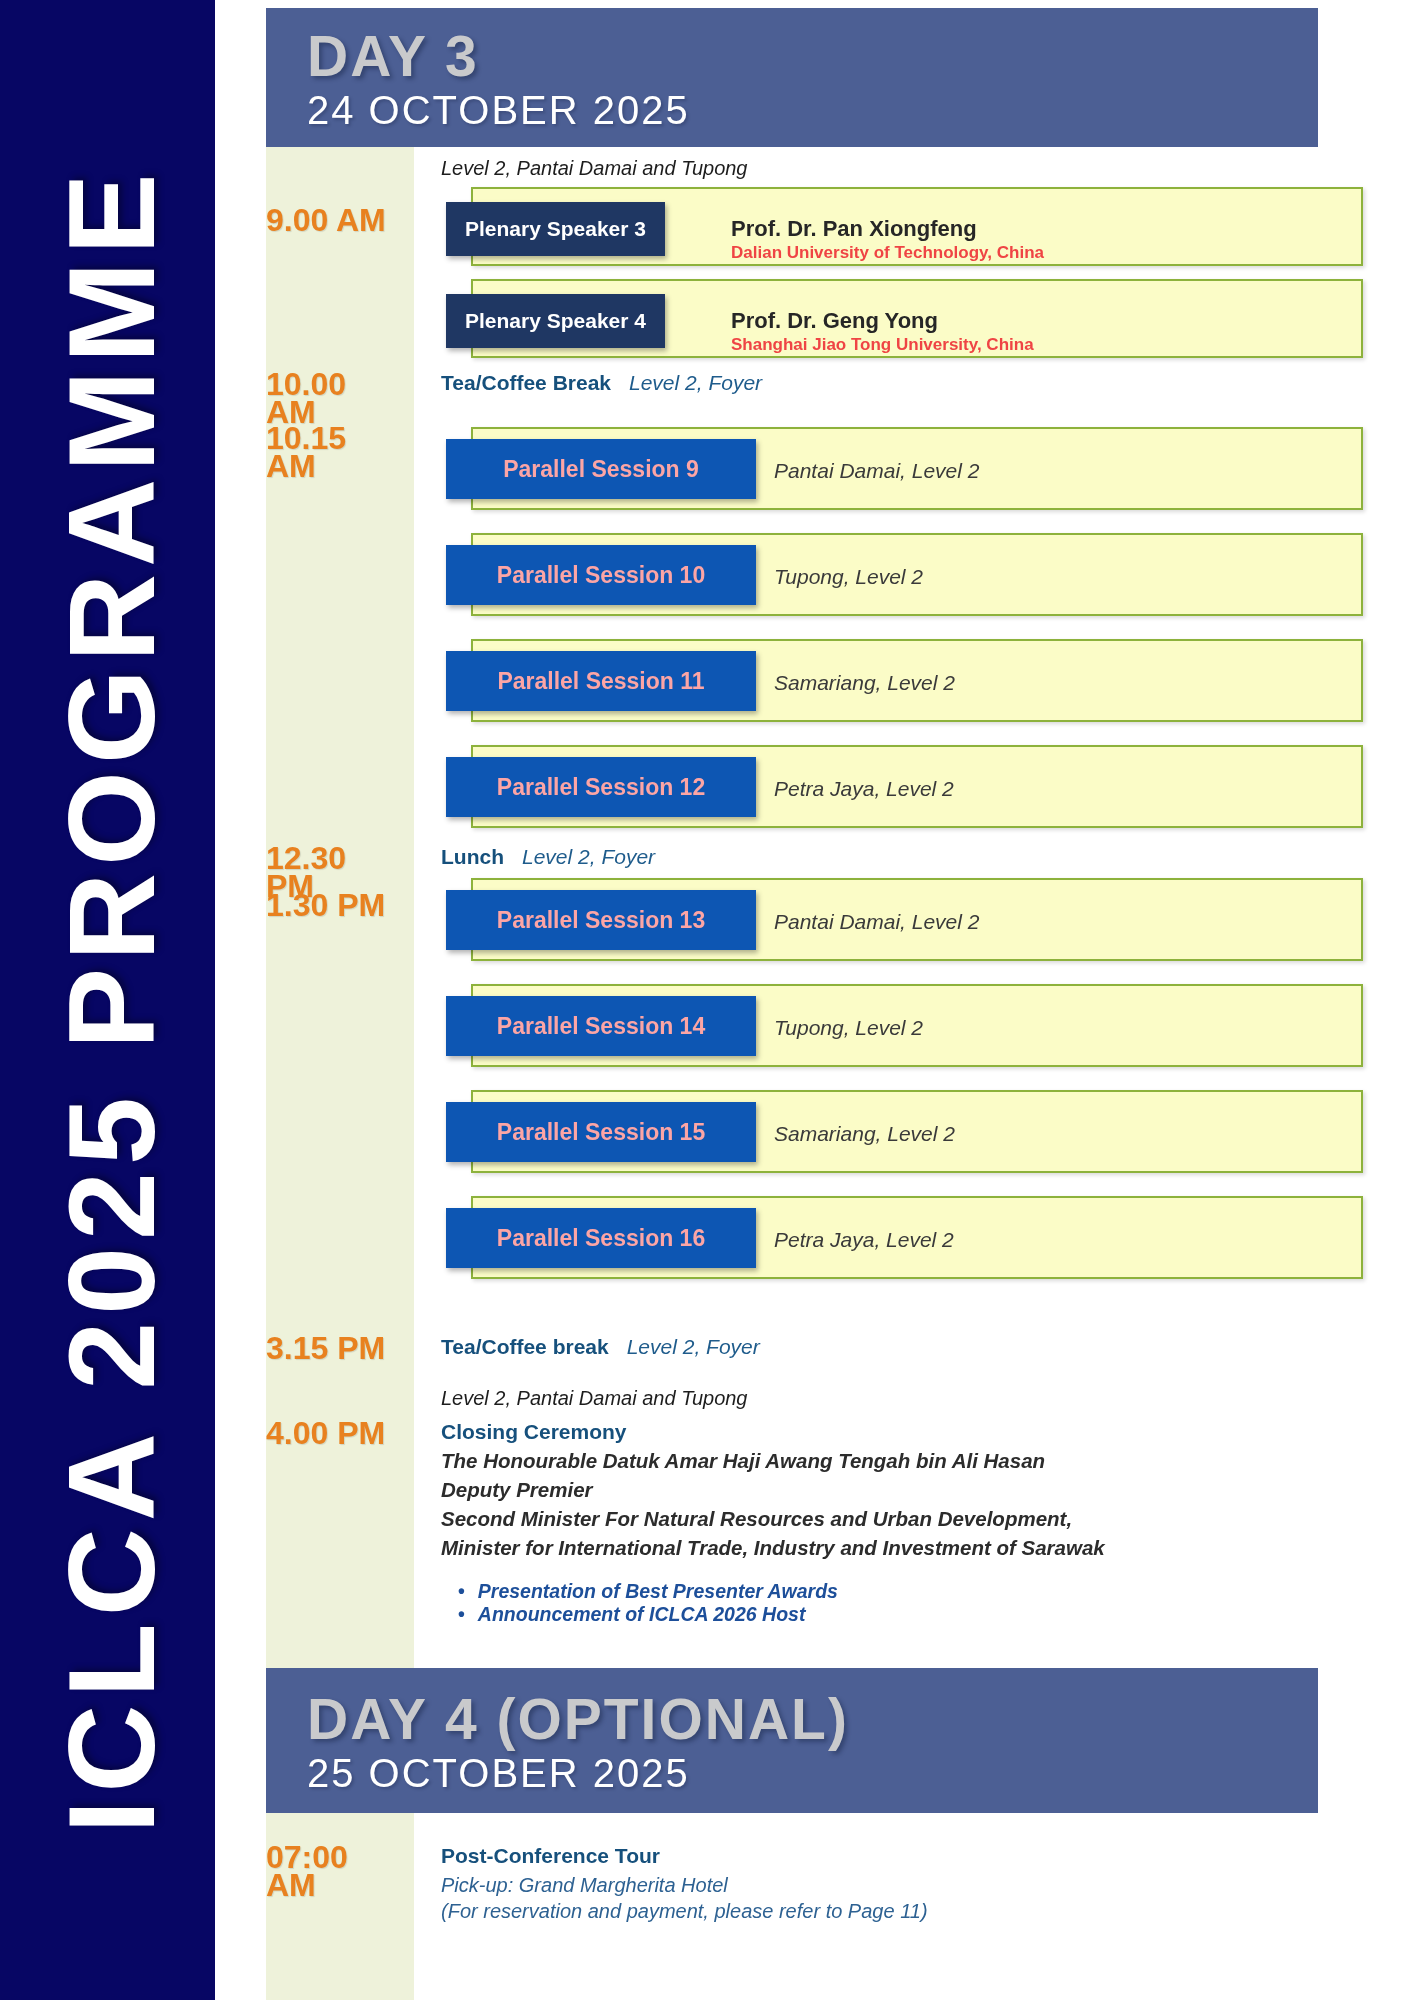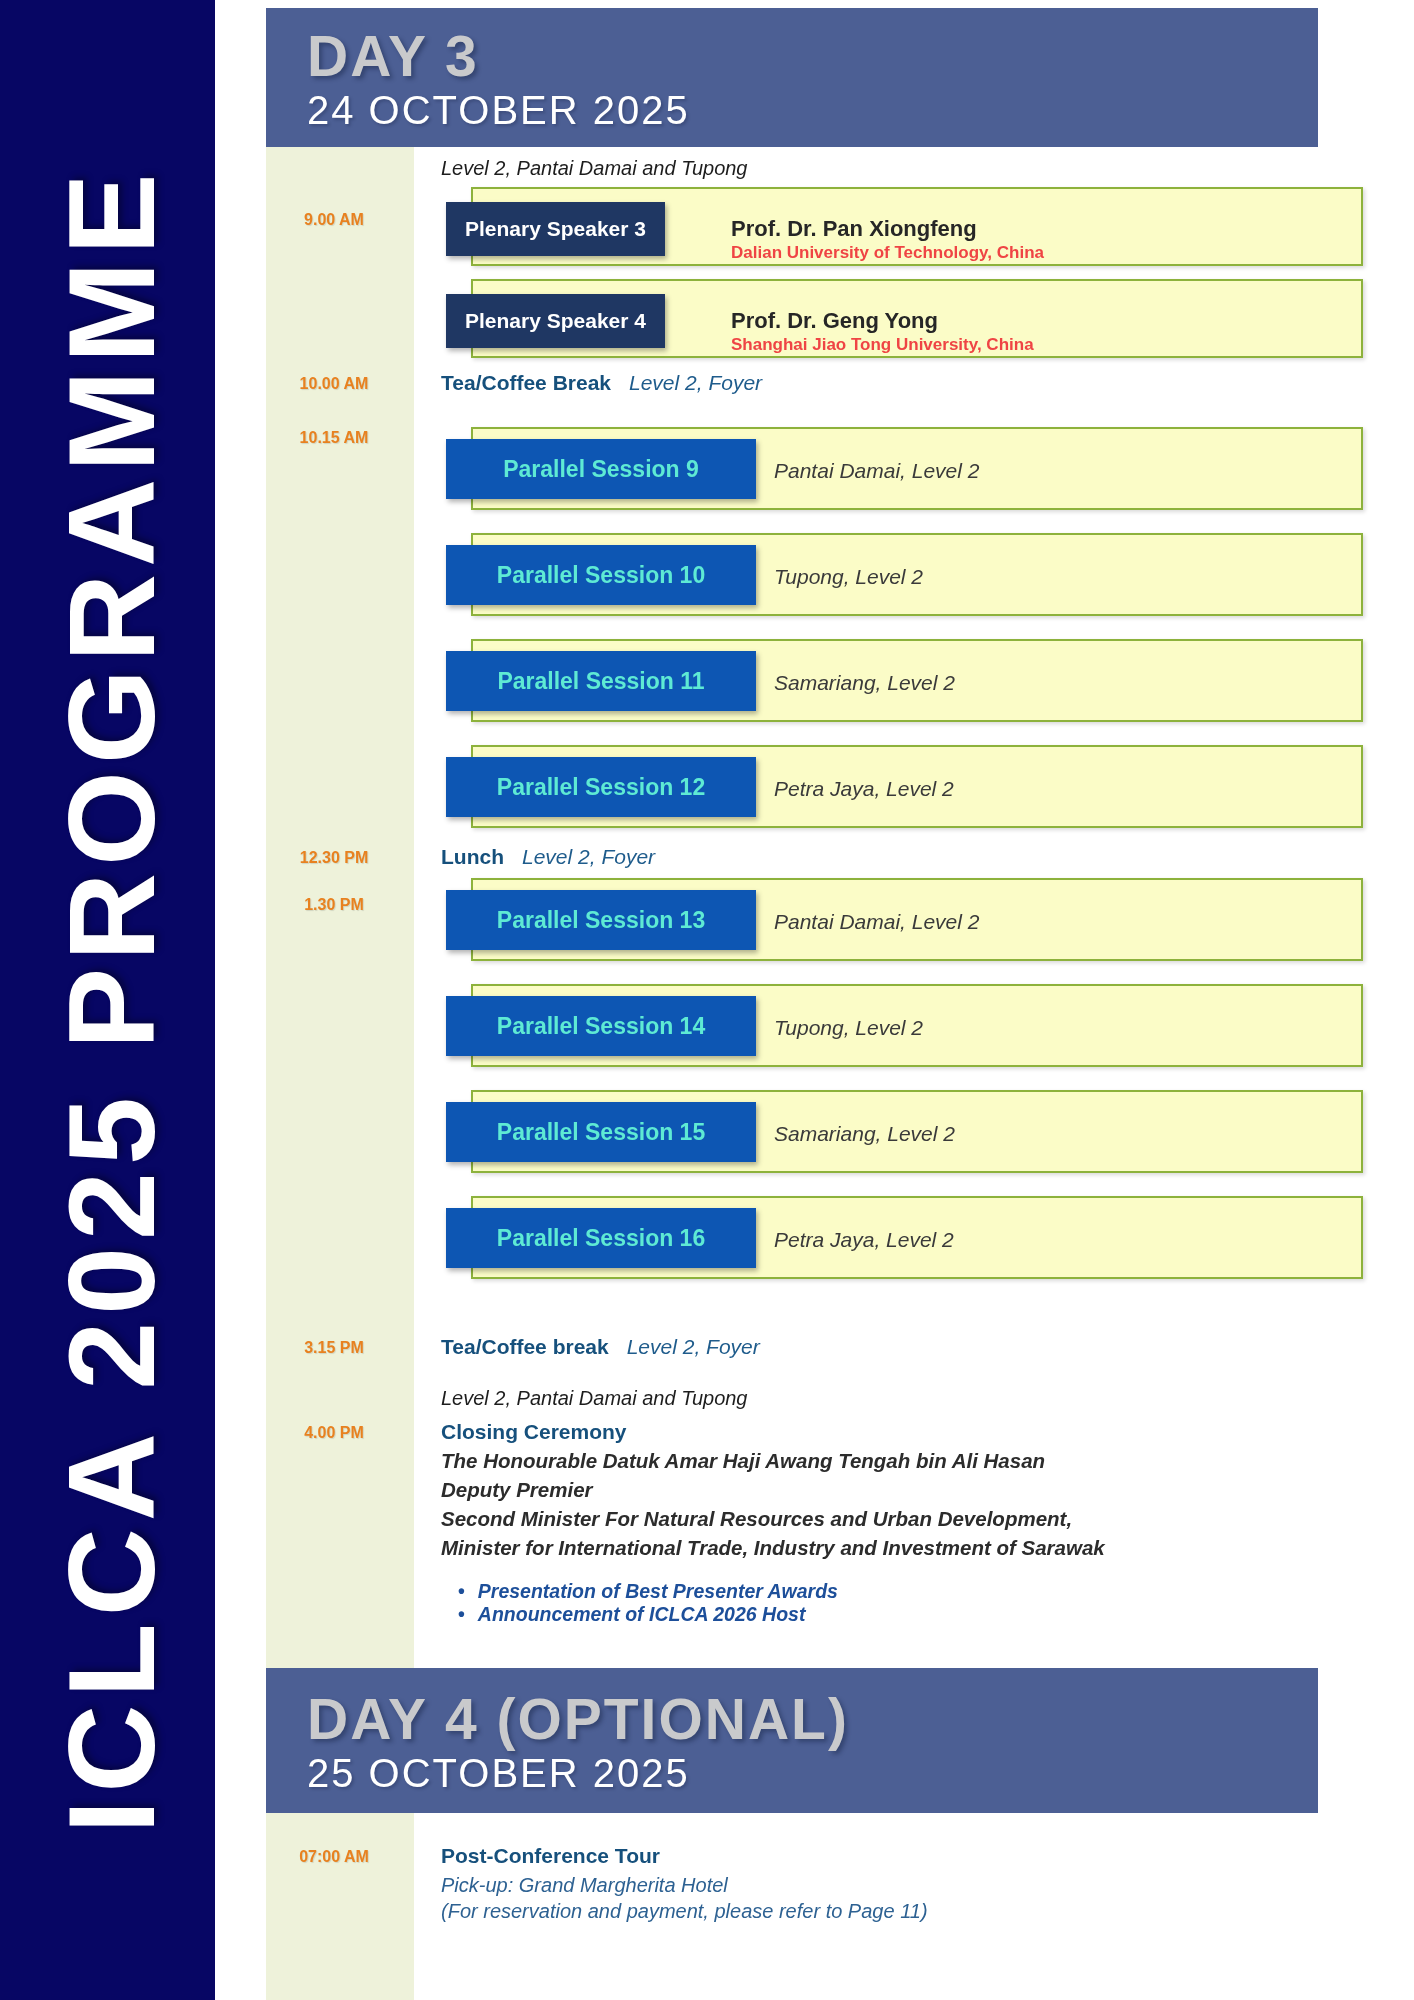--- a/index.html
+++ b/index.html
@@ -24,38 +24,38 @@
   .band4{top:1668px;height:145px;padding-top:20px;}
   .band-title{color:var(--day-title-gray);font-weight:700;font-size:57px;letter-spacing:2px;
         line-height:62px;text-shadow:3px 3px 4px rgba(10,20,50,0.35);}
   .band-date{color:#ffffff;font-weight:300;font-size:40px;letter-spacing:2px;line-height:46px;
         text-shadow:2px 2px 3px rgba(10,20,50,0.25);}
   
   .cream{position:absolute;left:266px;width:148px;background:var(--cream);}
   .cream3{top:147px;height:1521px;}
   .cream4{top:1813px;height:187px;}
   
-  .time{position:absolute;left:266px;width:136px;text-align:center;color:var(--time-orange);
-        font-weight:700;font-size:16px;line-height:28px;text-shadow:1px 1px 1px rgba(0,0,0,0.12);}
+  .time{position:absolute;left:266px;width:136px;text-align:left;color:var(--time-orange);
+        font-weight:700;font-size:32px;line-height:28px;text-shadow:1px 1px 1px rgba(0,0,0,0.12);}
   
   .venue-note{position:absolute;left:441px;font-style:italic;font-size:20px;color:#1d1d1d;line-height:24px;}
   
   .ybox{position:absolute;left:471px;width:892px;background:var(--box-yellow);
         border:2px solid var(--box-border-green);box-shadow:2px 2px 4px rgba(0,0,0,0.15);}
   .h79{height:79px;} .h83{height:83px;}
   
   .plenary-label{position:absolute;left:446px;width:219px;height:54px;background:var(--plenary-navy);
         color:#fff;font-weight:700;font-size:21px;display:flex;align-items:center;justify-content:center;
         box-shadow:2px 3px 5px rgba(0,0,0,0.3);}
   .speaker-block{position:absolute;left:731px;height:103px;display:flex;flex-direction:column;justify-content:center;}
   .speaker-name{font-weight:700;font-size:22px;color:#262626;line-height:27px;}
   .speaker-affil{font-weight:700;font-size:17px;color:#ef4444;line-height:21px;}
   
   .ps-btn{position:absolute;left:446px;width:310px;height:60px;background:var(--session-blue);
-        color:#5eead4;font-weight:700;font-size:23px;display:flex;align-items:center;justify-content:center;
+        color:#fca5a5;font-weight:700;font-size:23px;display:flex;align-items:center;justify-content:center;
         box-shadow:2px 3px 5px rgba(0,0,0,0.3);}
   .loc{position:absolute;left:774px;height:88px;display:flex;align-items:center;
         font-style:italic;font-size:21px;color:#3a3a3a;}
   
   .break-row{position:absolute;left:441px;display:flex;align-items:baseline;gap:18px;line-height:30px;}
   .break-label{font-weight:700;font-size:21px;color:var(--heading-blue);}
   .break-loc{font-style:italic;font-size:21px;color:var(--link-blue);}
   
   .section-title{position:absolute;left:441px;font-weight:700;font-size:21px;color:var(--heading-blue);line-height:30px;}
   .closing-lines{position:absolute;left:441px;top:1446px;}

